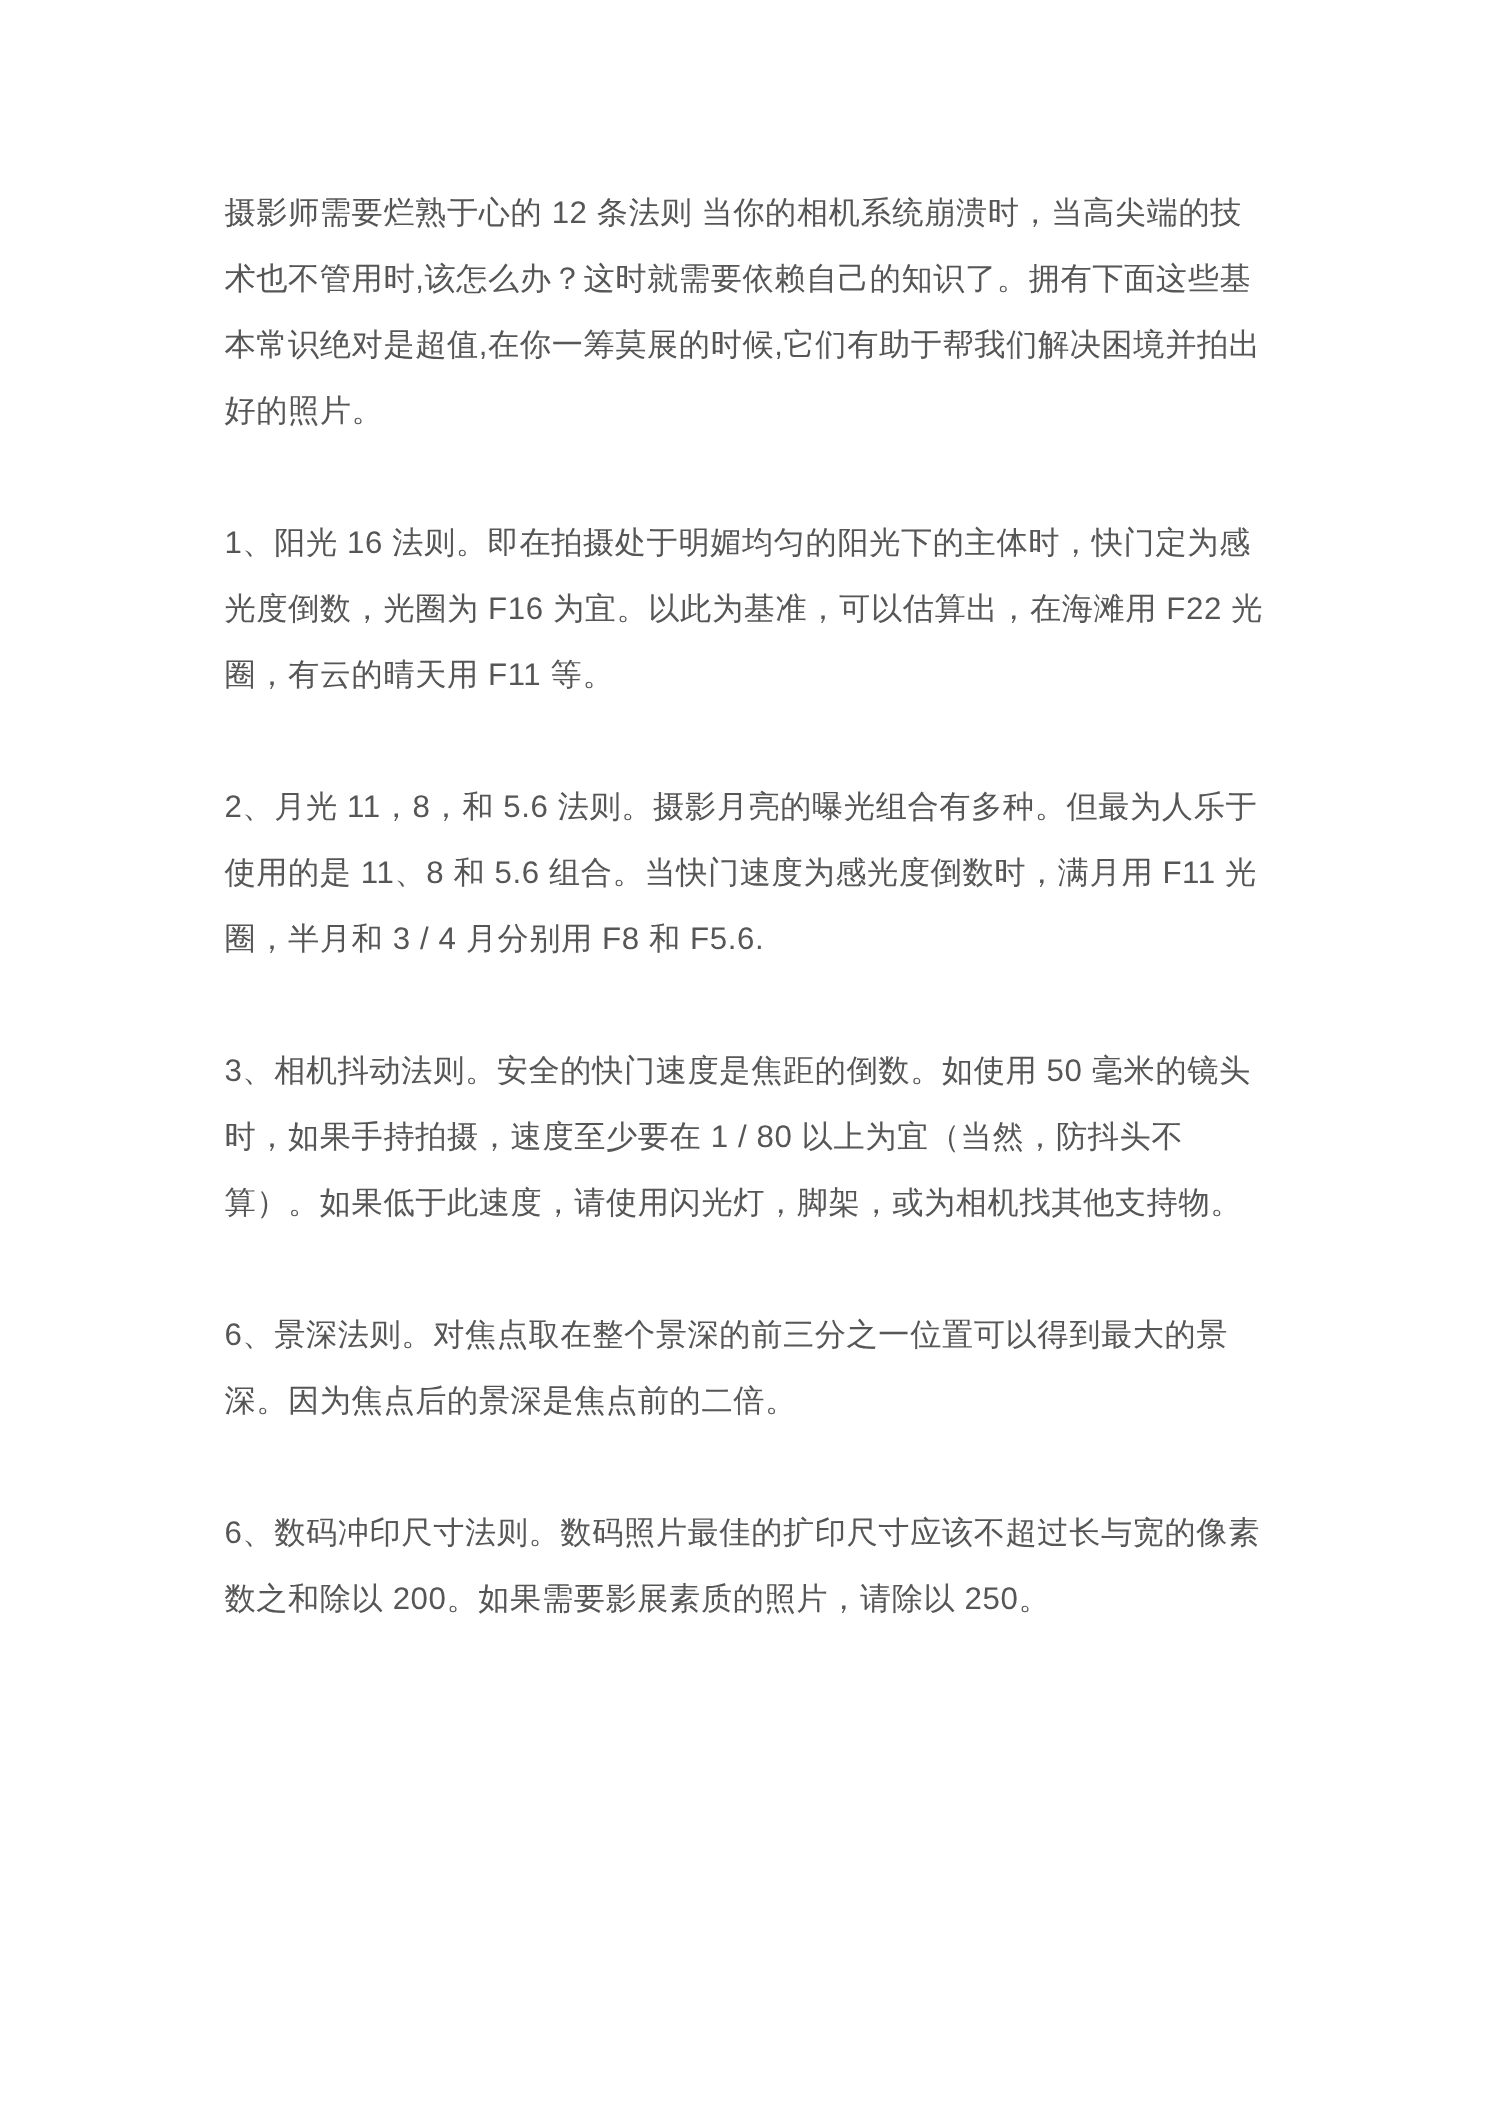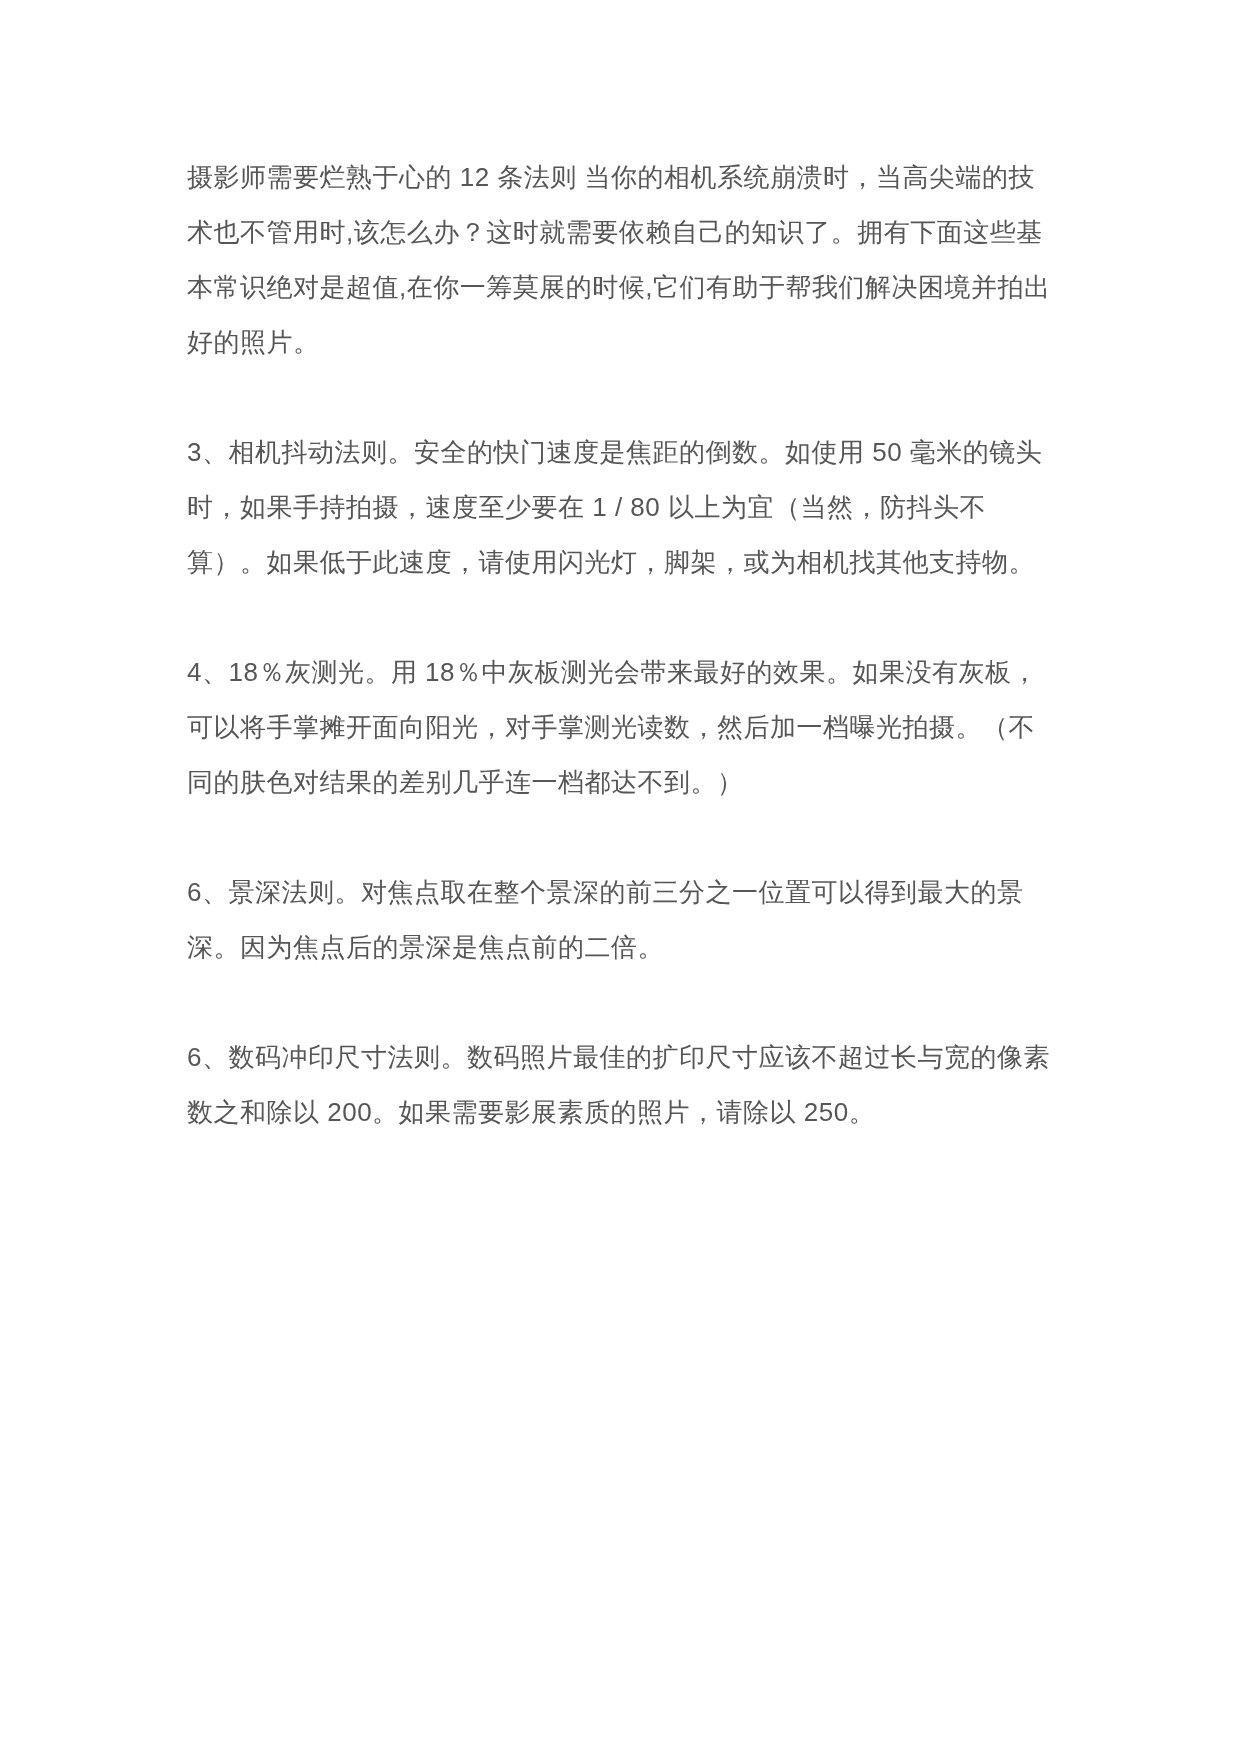--- a/index.html
+++ b/index.html
@@ -31,18 +31,19 @@
     letter-spacing: 0.5px;
     word-break: normal;
   }
 </style>
 </head>
 <body>
 
 <div class="page">
   <div class="content">
     <p>摄影师需要烂熟于心的 12 条法则 当你的相机系统崩溃时，当高尖端的技术也不管用时,该怎么办？这时就需要依赖自己的知识了。拥有下面这些基本常识绝对是超值,在你一筹莫展的时候,它们有助于帮我们解决困境并拍出好的照片。</p>
+    <p>1、阳光 16 法则。即在拍摄处于明媚均匀的阳光下的主体时，快门定为感光度倒数，光圈为 F16 为宜。以此为基准，可以估算出，在海滩用 F22 光圈，有云的晴天用 F11 等。</p>
+    <p>2、月光 11，8，和 5.6 法则。摄影月亮的曝光组合有多种。但最为人乐于使用的是 11、8 和 5.6 组合。当快门速度为感光度倒数时，满月用 F11 光圈，半月和 3 / 4 月分别用 F8 和 F5.6.</p>
     <p>3、相机抖动法则。安全的快门速度是焦距的倒数。如使用 50 毫米的镜头时，如果手持拍摄，速度至少要在 1 / 80 以上为宜（当然，防抖头不算）。如果低于此速度，请使用闪光灯，脚架，或为相机找其他支持物。</p>
-    <p>4、18％灰测光。用 18％中灰板测光会带来最好的效果。如果没有灰板，可以将手掌摊开面向阳光，对手掌测光读数，然后加一档曝光拍摄。（不同的肤色对结果的差别几乎连一档都达不到。）</p>
     <p>6、景深法则。对焦点取在整个景深的前三分之一位置可以得到最大的景深。因为焦点后的景深是焦点前的二倍。</p>
     <p>6、数码冲印尺寸法则。数码照片最佳的扩印尺寸应该不超过长与宽的像素数之和除以 200。如果需要影展素质的照片，请除以 250。</p>
   </div>
 </div>
 
 </body></html>

